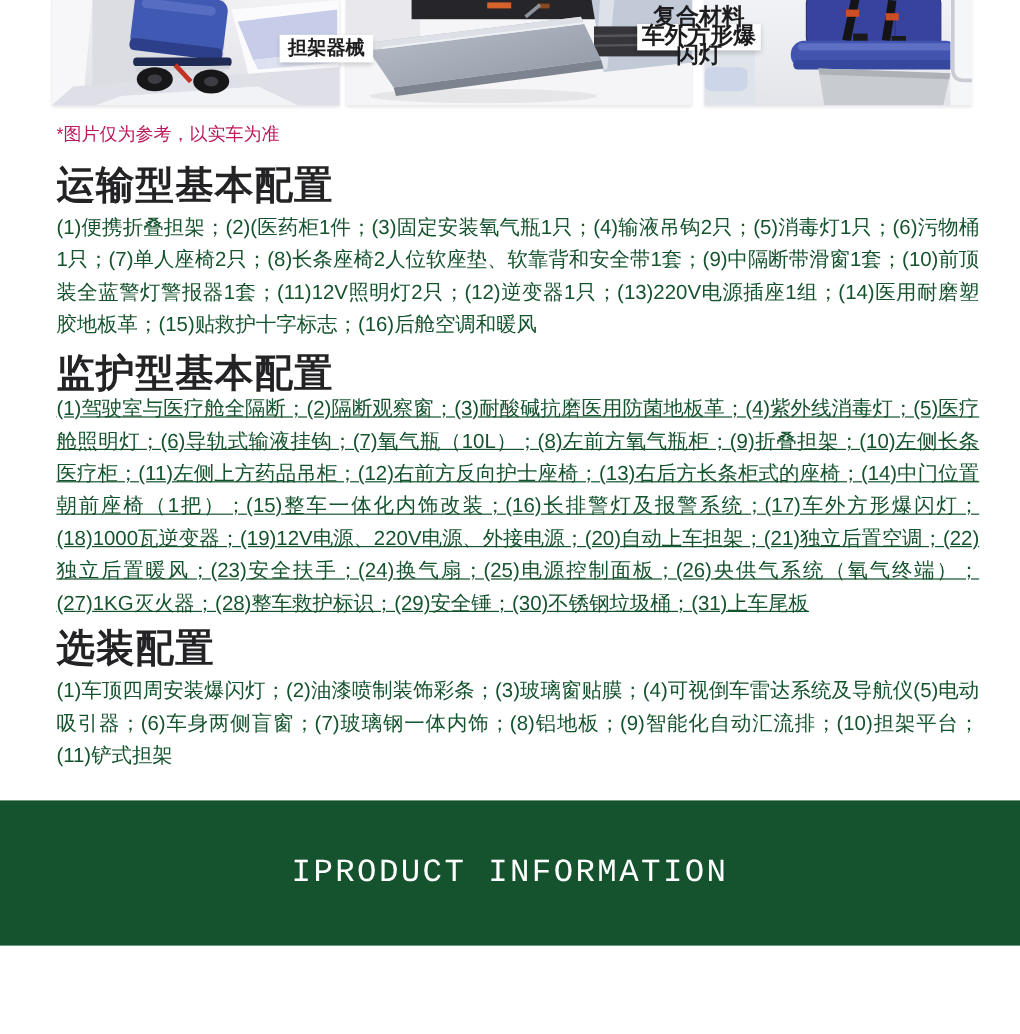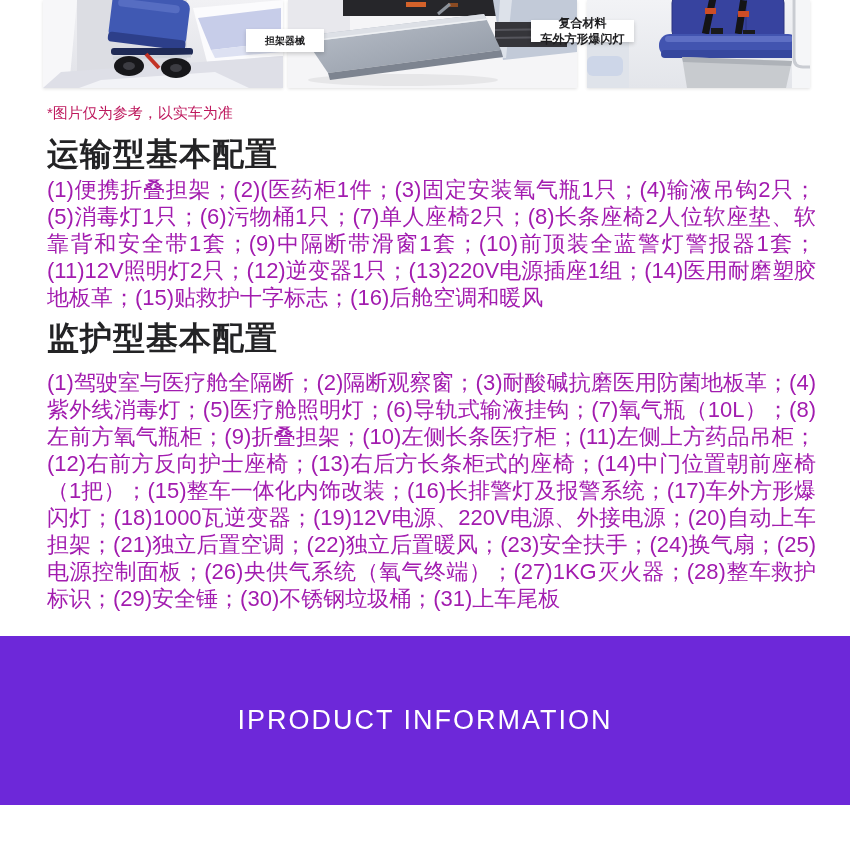--- a/index.html
+++ b/index.html
@@ -24,52 +24,53 @@
   .photo-2 { left:288px; width:289px; }
   .photo-3 { left:587px; width:223px; }
 
   .photo-label {
     position:absolute; z-index:2;
     background:#ffffff;
     box-shadow:0 2px 4px rgba(0,0,0,0.18);
     display:flex; flex-direction:column; align-items:center; justify-content:center;
     font-weight:bold; color:#1d1d1f; text-align:center;
   }
-  .label-1 { left:246px; top:29px; width:78px;  height:23px; font-size:10px; }
-  .label-2 { left:531px; top:20px; width:103px; height:22px; font-size:12px; line-height:16px; }
+  .label-1 { left:233px; top:29px; width:78px;  height:23px; font-size:16px; }
+  .label-2 { left:531px; top:20px; width:103px; height:22px; font-size:19px; line-height:16px; }
 
   
   .note {
     margin:16px 0 0 47px;
     font-size:15px; line-height:18px; color:#be185d;
   }
 
   
   .section { margin-left:47px; margin-right:34px; }
   .section-title {
     font-size:32px; font-weight:bold; letter-spacing:1px;
     line-height:26px; color:#232325; margin:0;
   }
   .section-body {
-    font-size:22px; line-height:27px; margin:0;
-    text-align:justify; color:#a21caf;
+    font-size:17px; line-height:27px; margin:0;
+    text-align:justify; color:#14532d;
   }
   .s1 .section-title { margin-top:19px; }
   .s1 .section-body  { margin-top:9px; }
   .s2 .section-title { margin-top:14px; }
-  .s2 .section-body  { margin-top:18px; }
+  .s2 .section-body  { margin-top:3px;text-decoration:underline; }
   .s3 .section-title { margin-top:11px; }
   .s3 .section-body  { margin-top:9px; }
 
   
   .banner {
-    margin-top:24px; height:169px;
-    background:#6d28d9;
+    margin-top:24px; height:121px;
+    background:#14532d;
     display:flex; flex-direction:column; align-items:center; justify-content:center;
     gap:6px;
+    font-family:Liberation Mono, monospace;
   }
   .banner-en { color:#ffffff; font-size:27px; letter-spacing:2px; }
   .banner-zh { color:#ffffff; font-size:30px; font-weight:bold; letter-spacing:5px; }
 </style>
 </head>
 <body>
 
 <div class="page">
 
   <div class="gallery">
@@ -182,18 +183,22 @@
   <div class="section s1">
     <h2 class="section-title">运输型基本配置</h2>
     <p class="section-body">(1)便携折叠担架；(2)(医药柜1件；(3)固定安装氧气瓶1只；(4)输液吊钩2只；(5)消毒灯1只；(6)污物桶1只；(7)单人座椅2只；(8)长条座椅2人位软座垫、软靠背和安全带1套；(9)中隔断带滑窗1套；(10)前顶装全蓝警灯警报器1套；(11)12V照明灯2只；(12)逆变器1只；(13)220V电源插座1组；(14)医用耐磨塑胶地板革；(15)贴救护十字标志；(16)后舱空调和暖风</p>
   </div>
 
   <div class="section s2">
     <h2 class="section-title">监护型基本配置</h2>
     <p class="section-body">(1)驾驶室与医疗舱全隔断；(2)隔断观察窗；(3)耐酸碱抗磨医用防菌地板革；(4)紫外线消毒灯；(5)医疗舱照明灯；(6)导轨式输液挂钩；(7)氧气瓶（10L）；(8)左前方氧气瓶柜；(9)折叠担架；(10)左侧长条医疗柜；(11)左侧上方药品吊柜；(12)右前方反向护士座椅；(13)右后方长条柜式的座椅；(14)中门位置朝前座椅（1把）；(15)整车一体化内饰改装；(16)长排警灯及报警系统；(17)车外方形爆闪灯；(18)1000瓦逆变器；(19)12V电源、220V电源、外接电源；(20)自动上车担架；(21)独立后置空调；(22)独立后置暖风；(23)安全扶手；(24)换气扇；(25)电源控制面板；(26)央供气系统（氧气终端）；(27)1KG灭火器；(28)整车救护标识；(29)安全锤；(30)不锈钢垃圾桶；(31)上车尾板</p>
   </div>
 
+  <div class="section s3">
+    <h2 class="section-title">选装配置</h2>
+    <p class="section-body">(1)车顶四周安装爆闪灯；(2)油漆喷制装饰彩条；(3)玻璃窗贴膜；(4)可视倒车雷达系统及导航仪(5)电动吸引器；(6)车身两侧盲窗；(7)玻璃钢一体内饰；(8)铝地板；(9)智能化自动汇流排；(10)担架平台；(11)铲式担架</p>
+  </div>
 
   <div class="banner">
     <div class="banner-en">IPRODUCT INFORMATION</div>
   </div>
 
 </div>
 
 </body></html>

